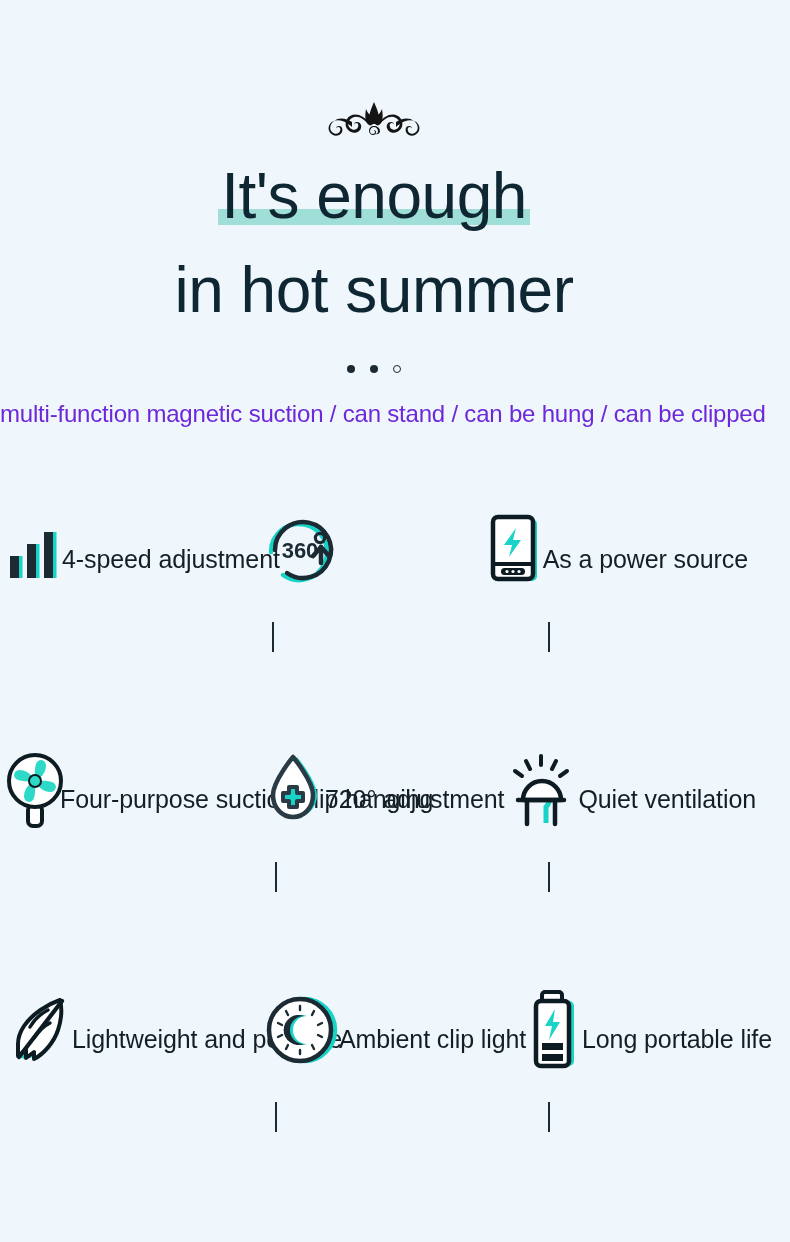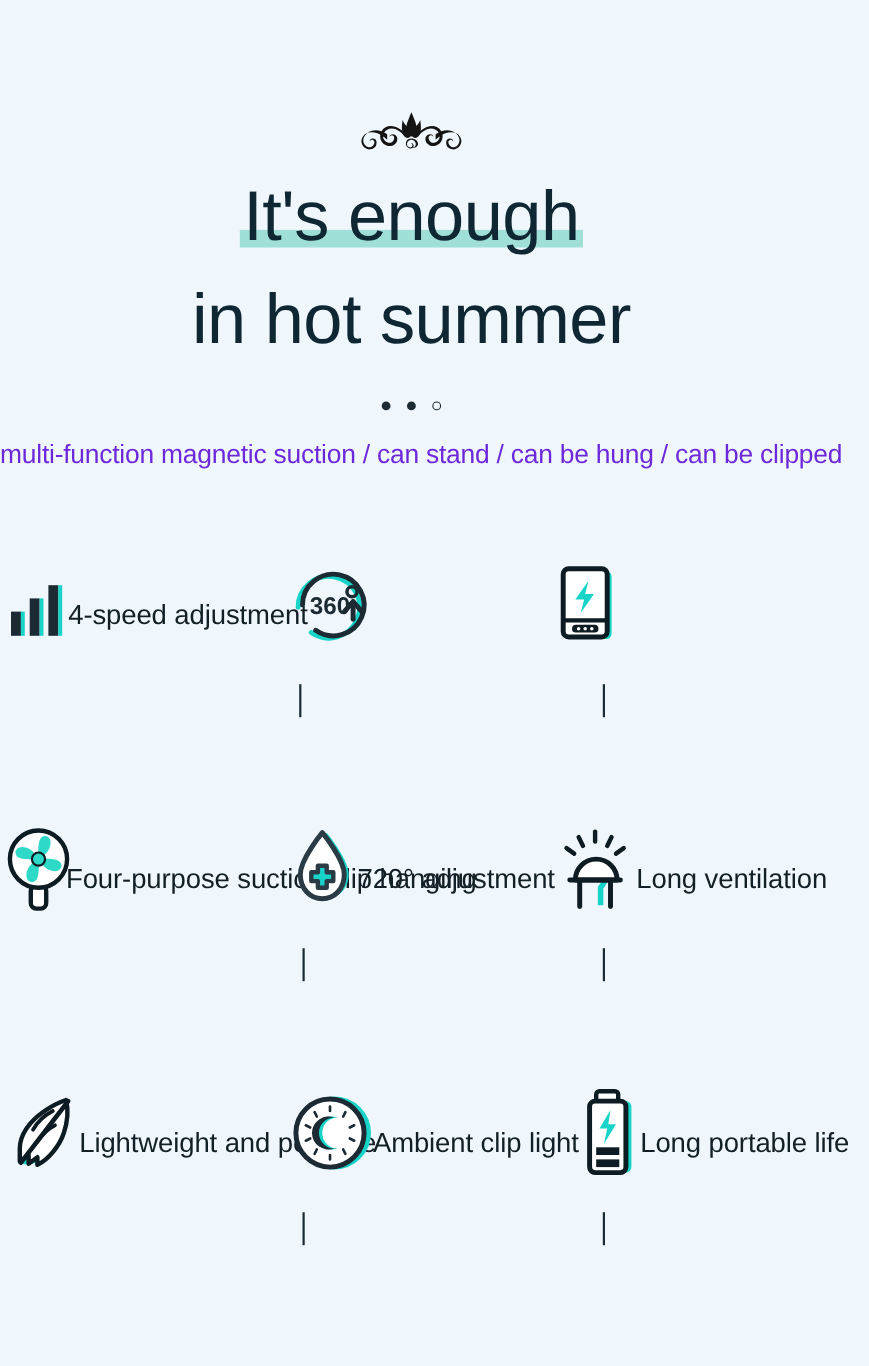--- a/index.html
+++ b/index.html
@@ -237,20 +237,21 @@
             <rect x="11" y="7" width="39" height="62" rx="5" fill="#17d3c8"></rect>
             <rect x="6" y="5" width="40" height="62" rx="5" fill="#ffffff" stroke="#0d1b22" stroke-width="4.5"></rect>
             <path d="M6 52 L46 52" stroke="#0d1b22" stroke-width="4"></path>
             <rect x="14" y="56" width="24" height="7" rx="3.5" fill="#0d1b22"></rect>
             <circle cx="20" cy="59.5" r="1.6" fill="#ffffff"></circle>
             <circle cx="26" cy="59.5" r="1.6" fill="#ffffff"></circle>
             <circle cx="32" cy="59.5" r="1.6" fill="#ffffff"></circle>
             <path d="M29 16 L17 33 L25 33 L22 45 L34 28 L26 28 Z" fill="#17d3c8"></path>
           </svg>
         </div>
+        <div class="feature-label">As a power source</div>
       </div>
     </div>
 
     <div class="feature-row row2">
       <span class="sep s1"></span>
       <span class="sep s2"></span>
 
       <div class="feature-cell cell-a">
         <div class="feature-icon">
           <svg width="70" height="84" viewBox="0 0 70 84">
@@ -289,21 +290,21 @@
               <path d="M11 21 L18 26"></path>
               <path d="M63 21 L56 26"></path>
             </g>
             <path d="M42 33 A18 18 0 0 1 42 57 L42 73" fill="none" stroke="#17d3c8" stroke-width="5"></path>
             <path d="M19 50 A19 19 0 0 1 57 50 Z" fill="#ffffff" stroke="#0d1b22" stroke-width="4.5" stroke-linejoin="round"></path>
             <path d="M14 50 L60 50" stroke="#0d1b22" stroke-width="4.5" stroke-linecap="round"></path>
             <path d="M23 52 L23 74" stroke="#0d1b22" stroke-width="4.5" stroke-linecap="round"></path>
             <path d="M51 52 L51 74" stroke="#0d1b22" stroke-width="4.5" stroke-linecap="round"></path>
           </svg>
         </div>
-        <div class="feature-label">Long ventilation</div>
+        <div class="feature-label">Quiet ventilation</div>
       </div>
     </div>
 
     <div class="feature-row row3">
       <span class="sep s1"></span>
       <span class="sep s2"></span>
 
       <div class="feature-cell cell-a">
         <div class="feature-icon">
           <svg width="80" height="80" viewBox="0 0 80 80">

